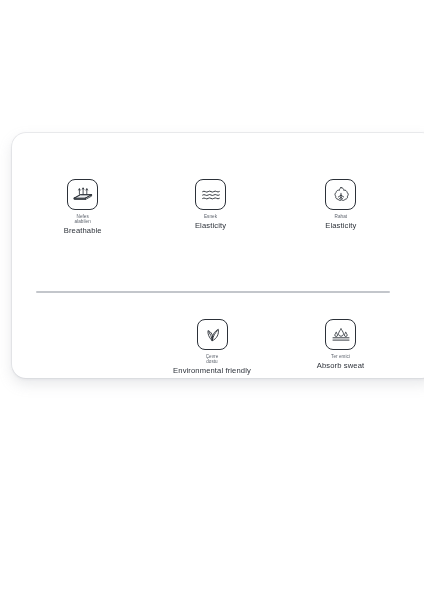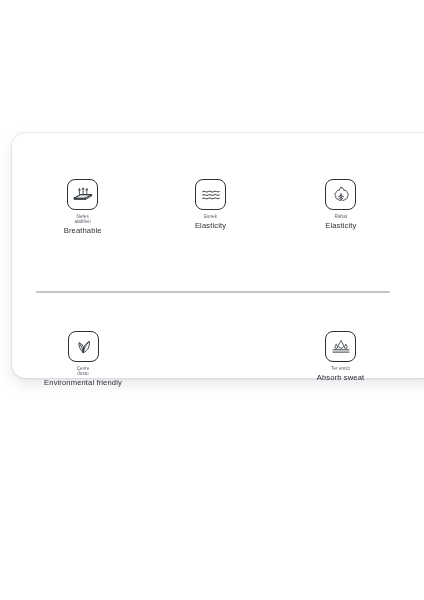--- a/index.html
+++ b/index.html
@@ -42,24 +42,24 @@
     padding: 0;
   }
 
   
   .feature-row {
     position: absolute;
     left: 0;
     width: 394px;
     display: flex;
     align-items: flex-start;
-    justify-content: space-between;
+    justify-content: flex-end;
   }
   .row-top    { top: 46px; }
-  .row-bottom { top: 198px; gap: 44px; }
+  .row-bottom { top: 186px; }
 
   .feature-cell {
     width: 131px;
     display: flex;
     flex-direction: column;
     align-items: center;
     text-align: center;
   }
   
   .cell-1 { margin-left: 8px;  width: 126px; }

